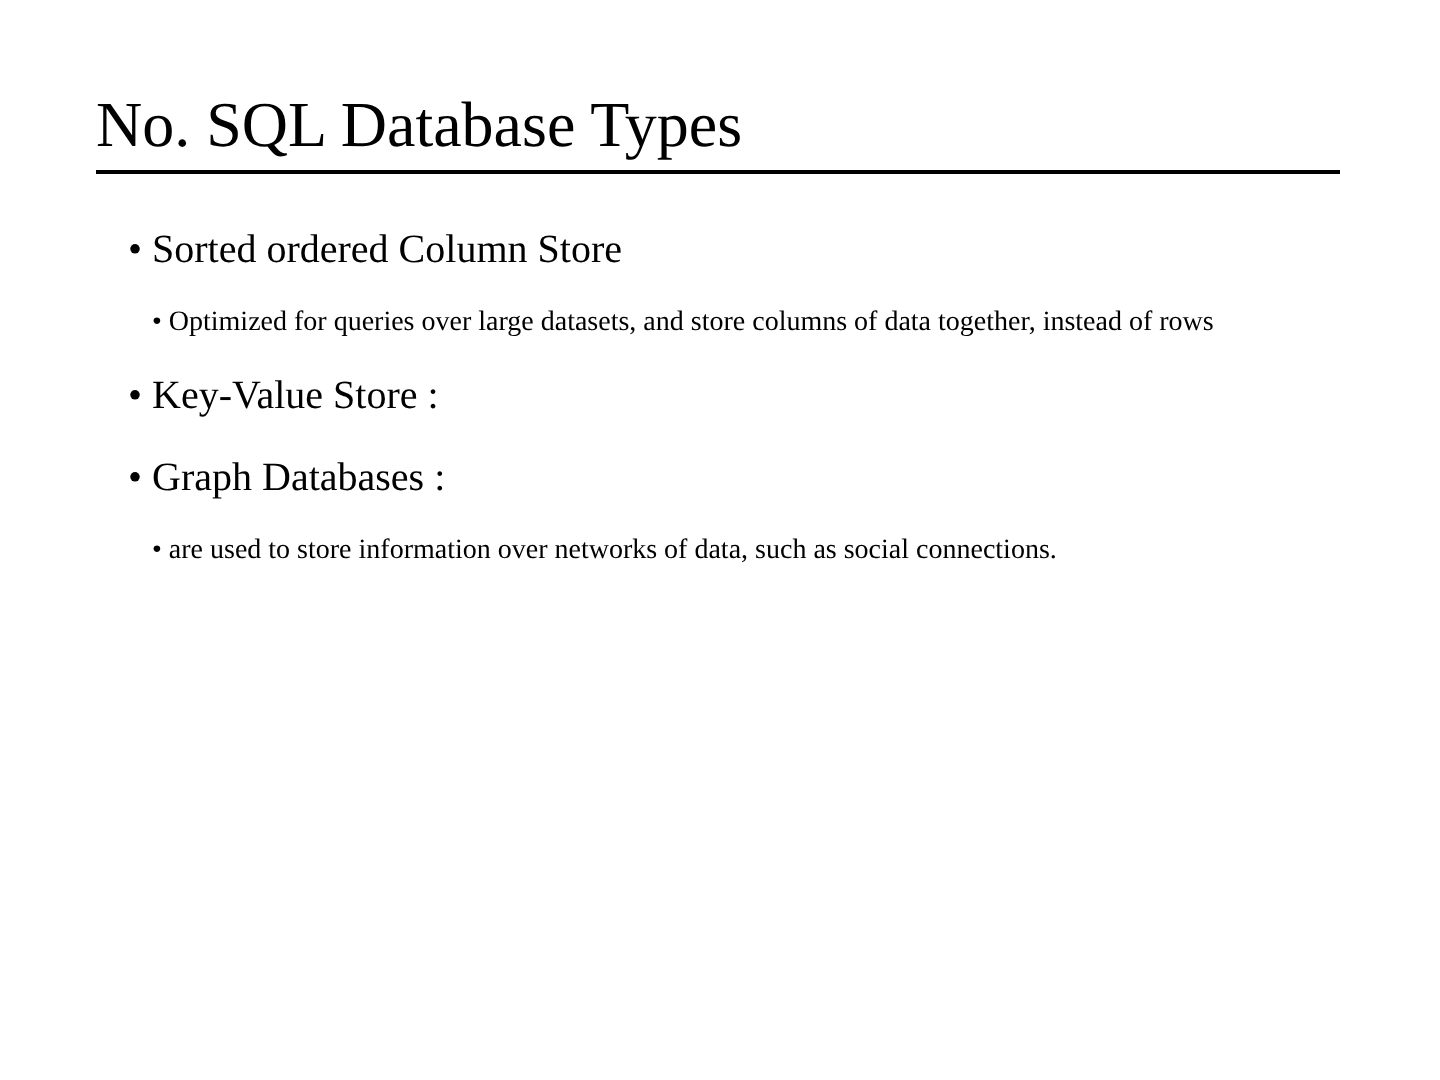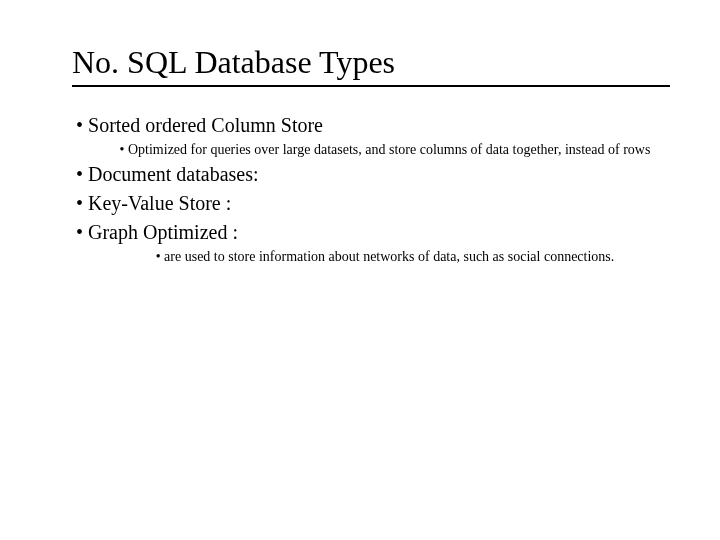--- a/index.html
+++ b/index.html
@@ -6,64 +6,62 @@
     margin: 0;
     padding: 0;
     width: 720px;
     height: 540px;
     background: #fff;
     font-family: "Times New Roman", Times, serif;
     color: #000;
   }
   .slide {
     box-sizing: border-box;
-    padding: 44px 50px 0 72px;
+    padding: 44px 50px 0 48px;
   }
   .title {
     font-size: 32px;
     font-weight: normal;
     margin: 0 0 4px 0;
     line-height: 1.15;
   }
   .rule {
     border: none;
     border-top: 2px solid #000;
     margin: 0 0 26px 0;
   }
   .intro {
     font-size: 20px;
     line-height: 1.15;
     margin: 0 0 24px 0;
   }
   .item {
-    margin: 4px;
+    margin: 16px;
   }
   .h1 {
     font-size: 20px;
     line-height: 1.25;
   }
   .sub {
     font-size: 14px;
     line-height: 1.15;
     margin: 1px 0 3px 28px;
-    text-align: center;
   }
   .bullet::before {
     content: "• ";
   }
 </style>
 </head>
 <body>
 
 <div class="slide">
   <h1 class="title">No. SQL Database Types</h1>
   <hr class="rule">
 
   <div class="item h1 bullet">Sorted ordered Column Store</div>
   <div class="item sub bullet">Optimized for queries over large datasets, and store columns of data together, instead of rows</div>
 
-  <div class="item h1 bullet">Document databases:</div>
 
   <div class="item h1 bullet">Key-Value Store :</div>
 
-  <div class="item h1 bullet">Graph Optimized :</div>
-  <div class="item sub bullet">are used to store information about networks of data, such as social connections.</div>
+  <div class="item h1 bullet">Graph Databases :</div>
+  <div class="item sub bullet">are used to store information over networks of data, such as social connections.</div>
 </div>
 
 </body></html>

